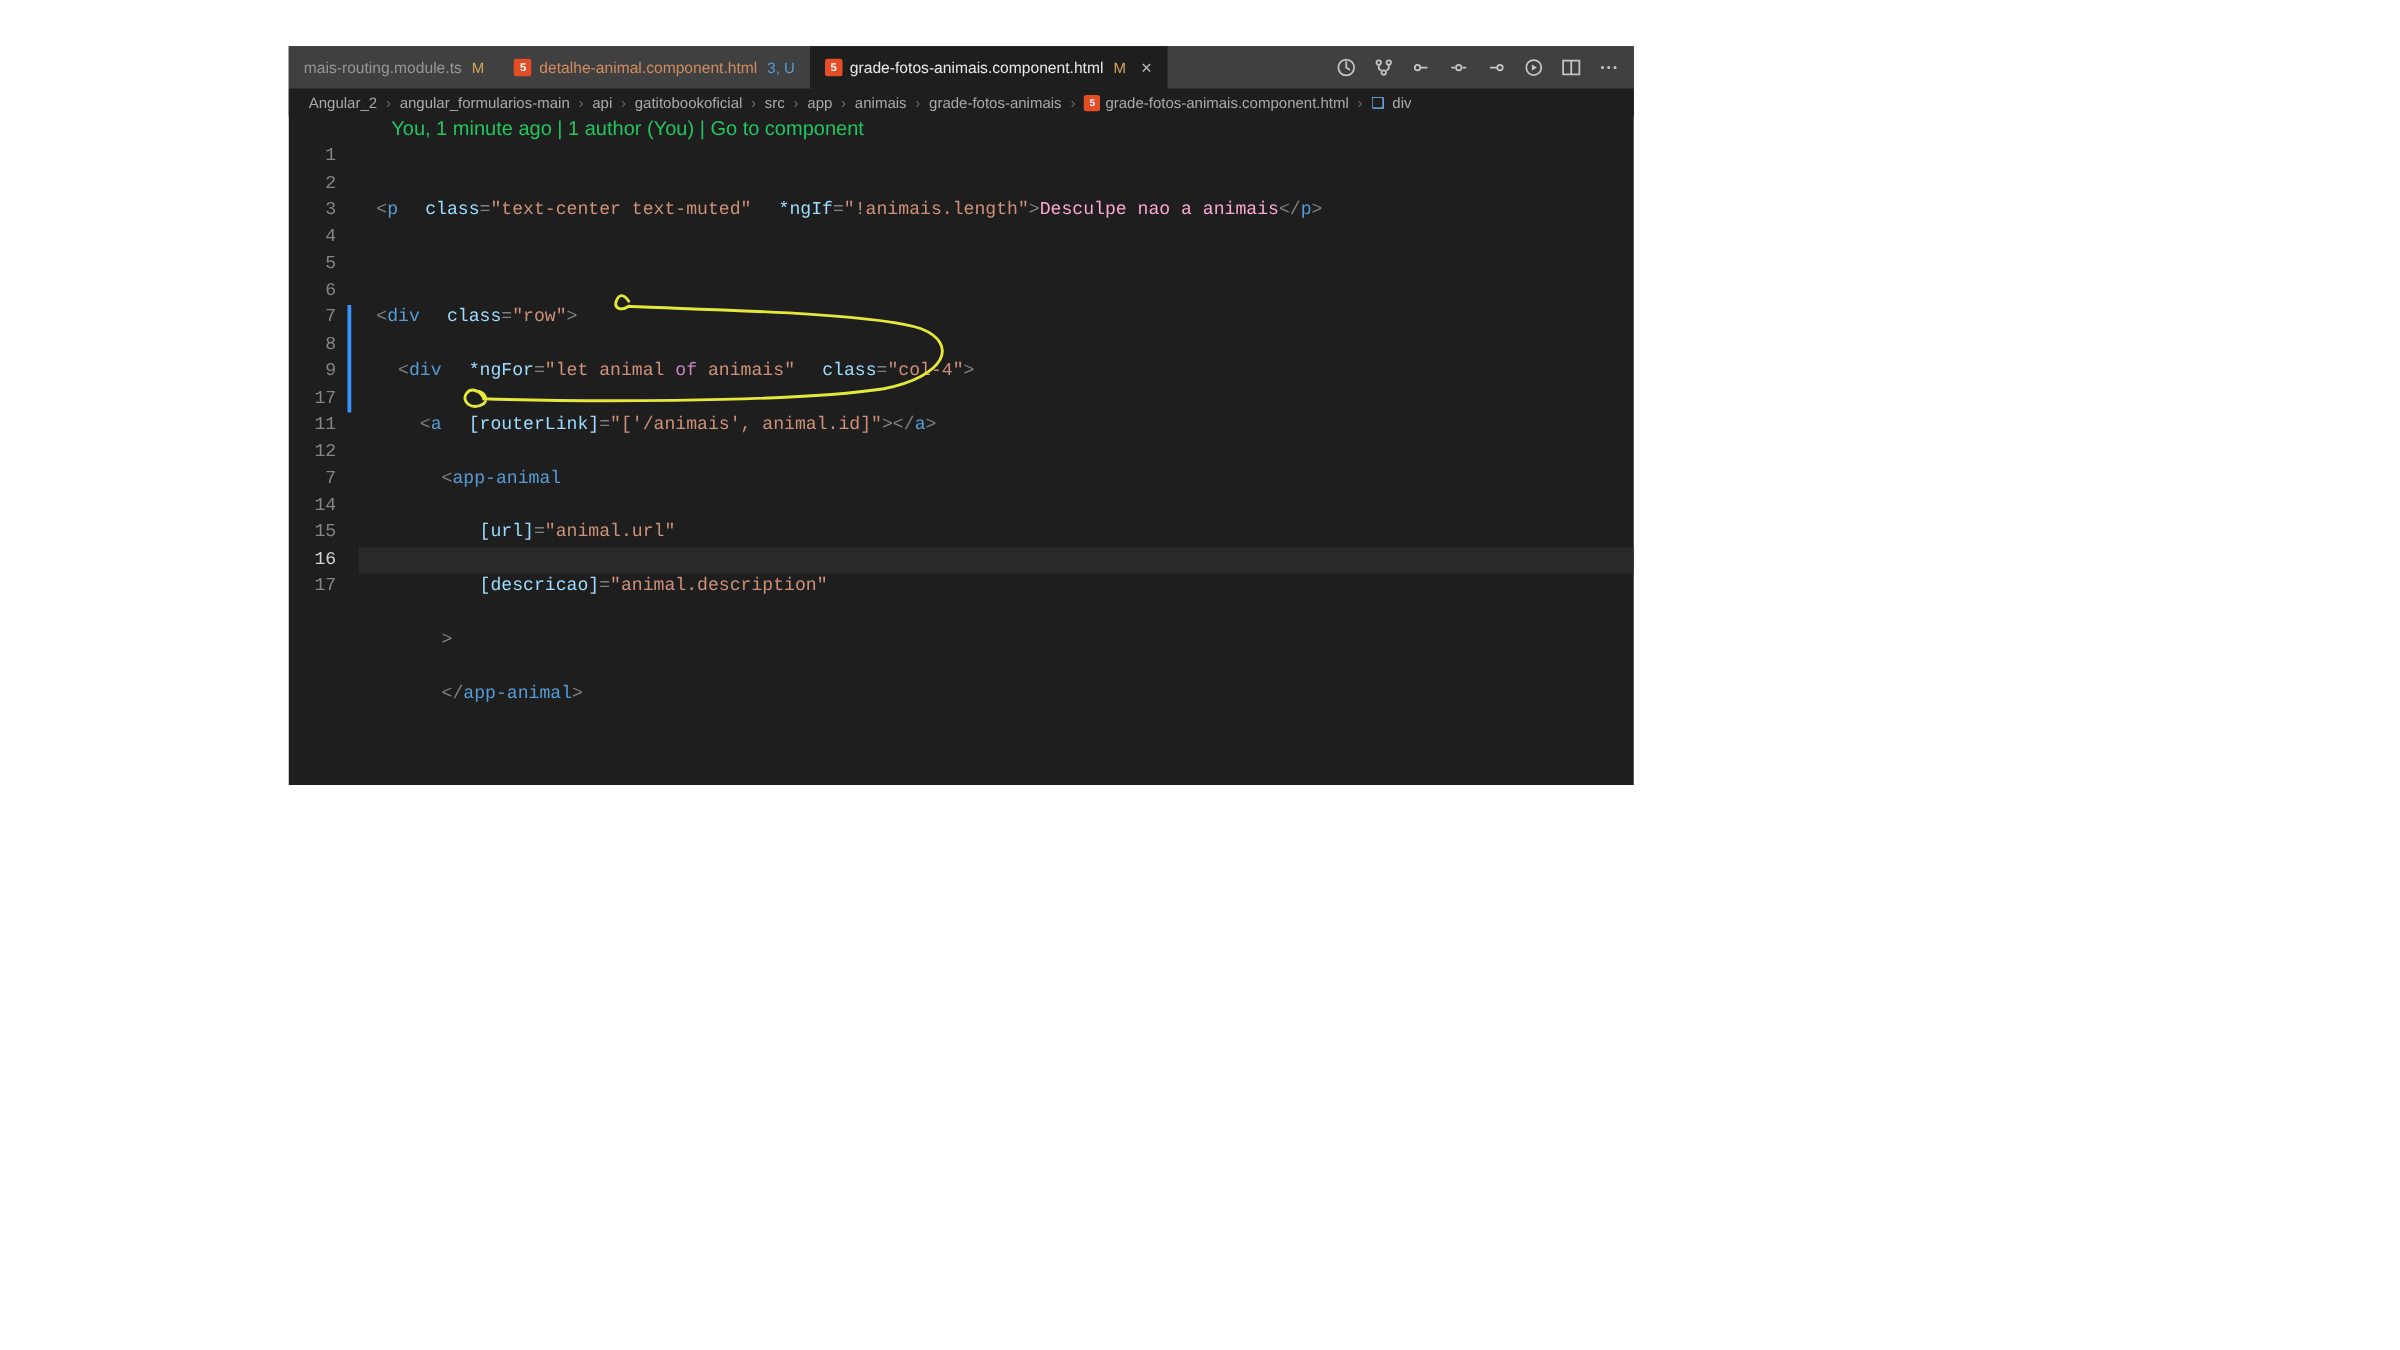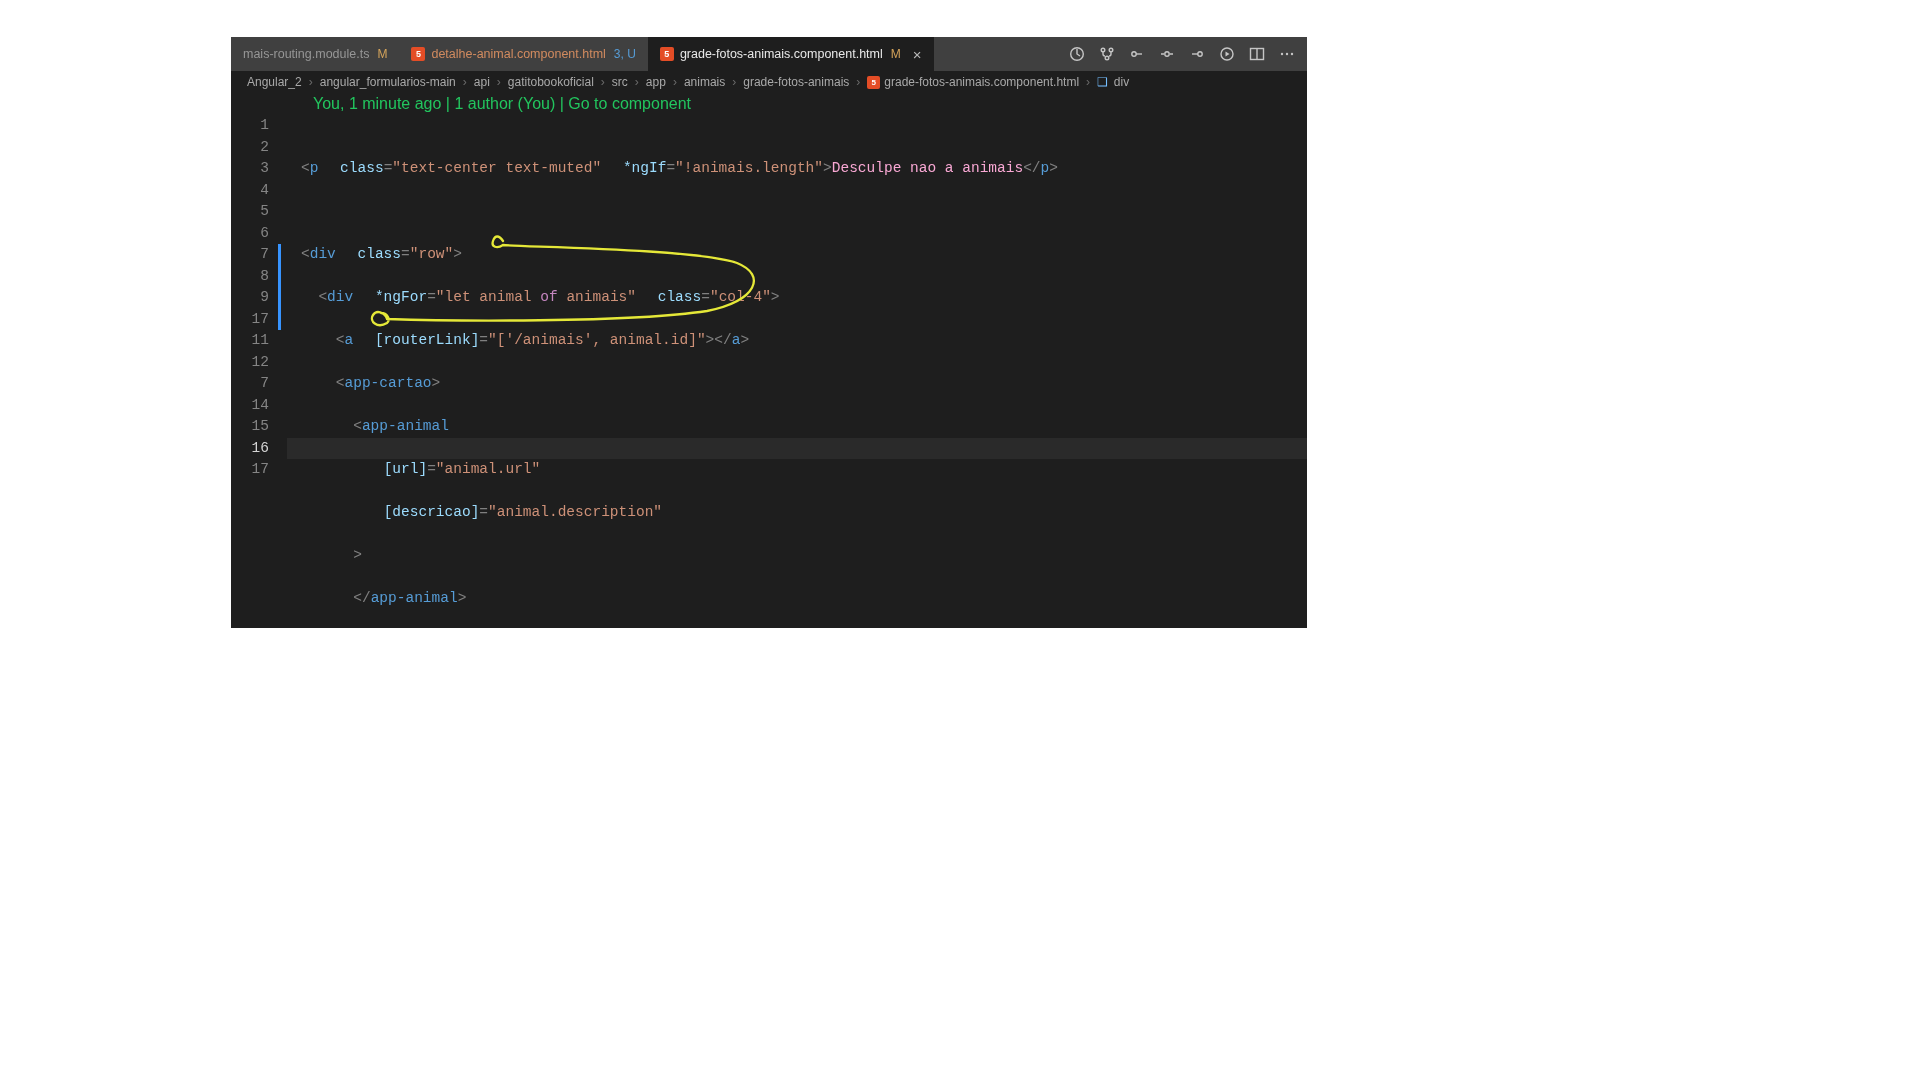--- a/index.html
+++ b/index.html
@@ -269,21 +269,20 @@
         <div class="ln cur">16</div>
       <div class="ln">17</div>
     </div>
     <div class="code">
       <div class="activeline" style="top:calc(21.5px*15);"></div>
 <div class="line"><span class="punc">&lt;</span><span class="tagname">p</span> <span class="attrname">class</span><span class="punc">=</span><span class="attrval">"text-center text-muted"</span> <span class="attrname">*ngIf</span><span class="punc">=</span><span class="attrval">"!animais.length"</span><span class="punc">&gt;</span><span class="text">Desculpe nao a animais</span><span class="punc">&lt;/</span><span class="tagname">p</span><span class="punc">&gt;</span></div>
 <div class="line"></div>
 <div class="line"><span class="punc">&lt;</span><span class="tagname">div</span> <span class="attrname">class</span><span class="punc">=</span><span class="attrval">"row"</span><span class="punc">&gt;</span></div>
 <div class="line">  <span class="punc">&lt;</span><span class="tagname">div</span> <span class="attrname">*ngFor</span><span class="punc">=</span><span class="attrval">"let </span><span class="attrval">animal</span><span class="attrval"> </span><span class="directive">of</span><span class="attrval"> </span><span class="attrval">animais</span><span class="attrval">"</span> <span class="attrname">class</span><span class="punc">=</span><span class="attrval">"col-4"</span><span class="punc">&gt;</span></div>
 <div class="line">    <span class="punc">&lt;</span><span class="tagname">a</span> <span class="attrname">[routerLink]</span><span class="punc">=</span><span class="attrval">"['/animais', animal.id]"</span><span class="punc">&gt;&lt;/</span><span class="tagname">a</span><span class="punc">&gt;</span></div>
-<div class="line">    <span class="punc">&lt;</span><span class="tagname">app-cartao</span><span class="punc">&gt;</span></div>
 <div class="line">      <span class="punc">&lt;</span><span class="tagname">app-animal</span></div>
 <div class="line">        <span class="attrname">[url]</span><span class="punc">=</span><span class="attrval">"animal.url"</span></div>
 <div class="line">        <span class="attrname">[descricao]</span><span class="punc">=</span><span class="attrval">"animal.description"</span></div>
 <div class="line">      <span class="punc">&gt;</span></div>
 <div class="line">      <span class="punc">&lt;/</span><span class="tagname">app-animal</span><span class="punc">&gt;</span></div>
 <div class="line">        </div>
 
 
 
 

